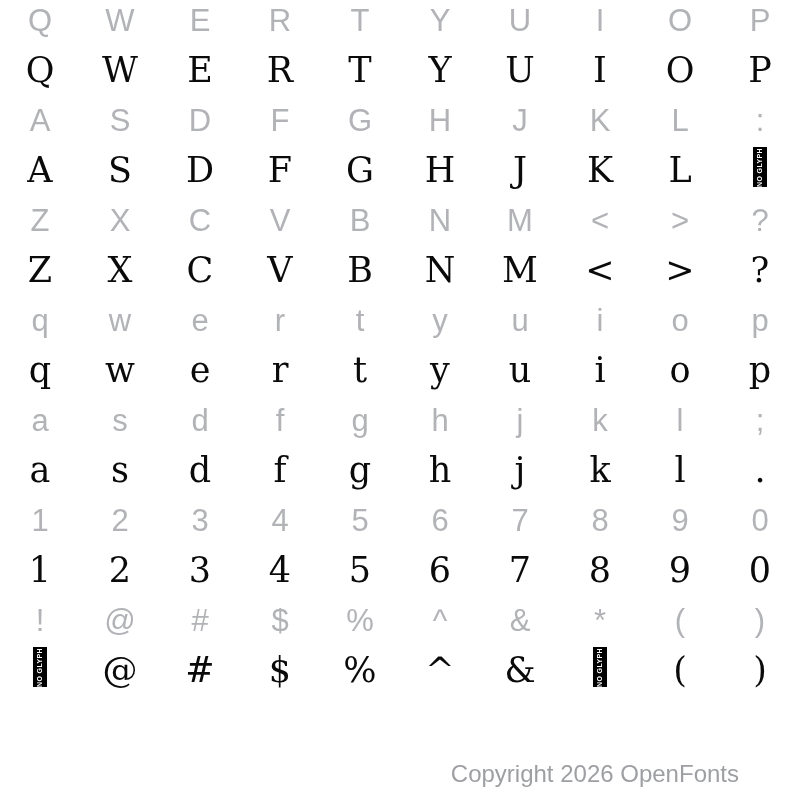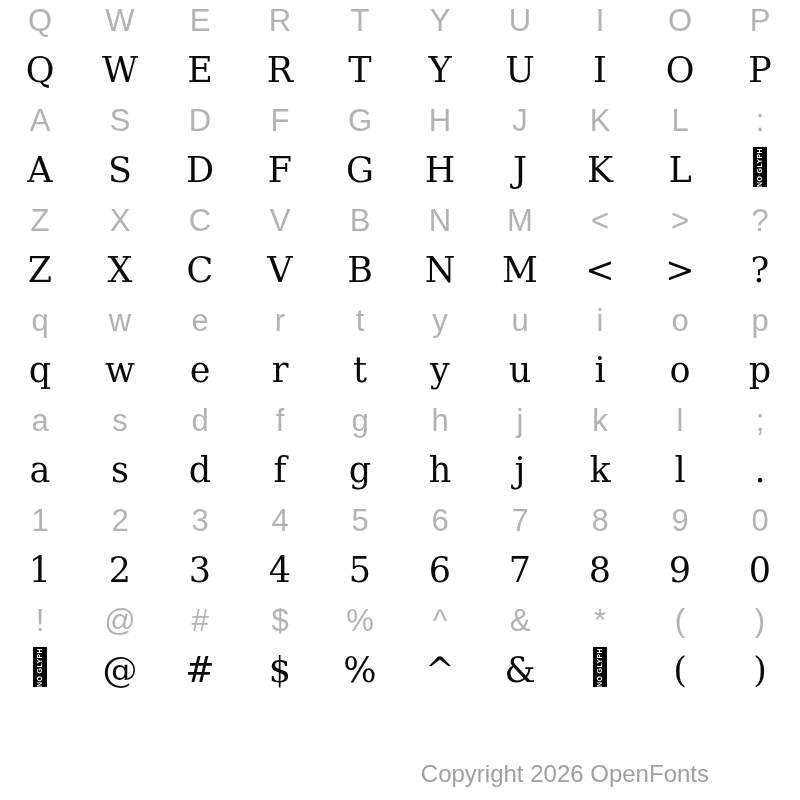--- a/index.html
+++ b/index.html
@@ -71,21 +71,21 @@
     color: var(--noglyph-text);
     font-family: "Liberation Sans", sans-serif;
     font-size: 7px;
     font-weight: 700;
     letter-spacing: 0.4px;
     white-space: nowrap;
     line-height: 1;
   }
   .copyright {
     position: absolute;
-    right: 91px;
+    right: 61px;
     bottom: 12px;
     font-family: "Liberation Sans", sans-serif;
     font-size: 24px;
     color: var(--copyright-gray);
   }
 </style>
 </head>
 <body>
 
 <div class="page">

